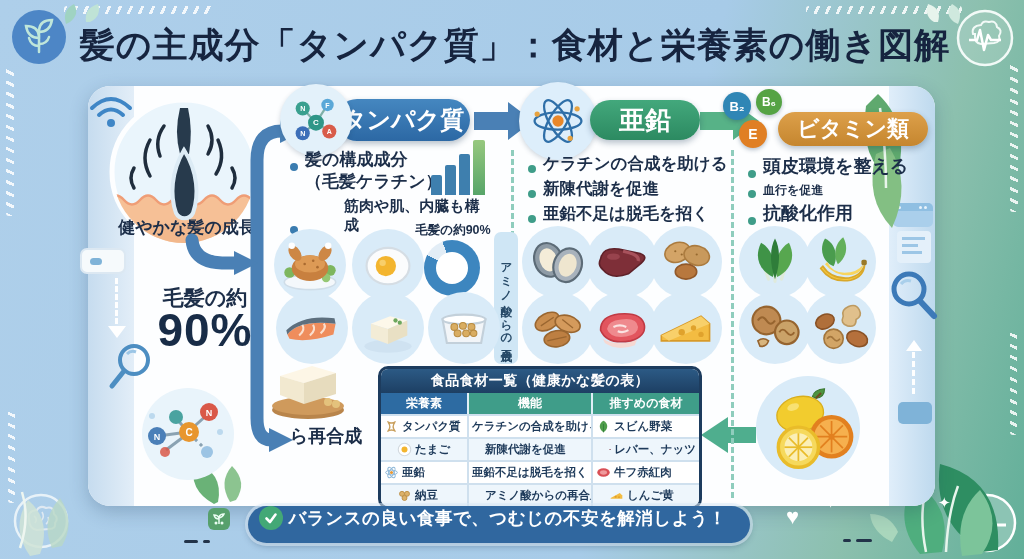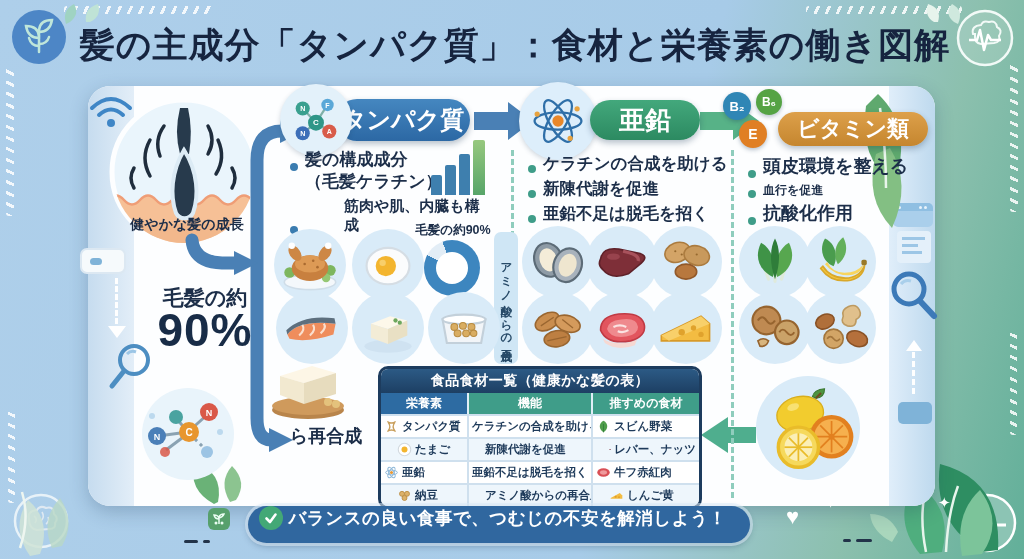--- a/index.html
+++ b/index.html
@@ -188,21 +188,21 @@
     </g>
     <g stroke="#1f2d3d" stroke-width="3.5" fill="none" stroke-linecap="round">
       <path d="M42,80 Q32,62 42,44"></path>
         <path d="M52,60 Q46,44 56,30"></path>
       <path d="M108,78 Q118,62 110,44"></path>
         <path d="M100,58 Q108,44 100,30"></path>
       <path d="M26,92 Q20,82 26,72"></path>
         <path d="M124,92 Q130,82 124,72"></path>
     </g>
   </svg>
-  <div class="abs" style="left:92px;top:216px;width:190px;text-align:center;font-size:14px;font-weight:800;color:#1c2e49;">健やかな髪の成長</div>
+  <div class="abs" style="left:92px;top:216px;width:190px;text-align:center;font-size:17px;font-weight:800;color:#1c2e49;">健やかな髪の成長</div>
 
   <svg class="abs" style="left:0;top:0;" width="1024" height="559">
     <g fill="none" stroke="#4a80b5" stroke-width="13" stroke-linecap="round">
       <path d="M282,131 Q257,131 257,160 L257,418 Q257,440 271,440"></path>
       <path d="M192,240 Q194,262 222,263 L236,263"></path>
     </g>
     <g fill="#4a80b5">
       <polygon points="280,119 304,131 280,143"></polygon>
       <polygon points="269,428 293,440 269,452"></polygon>
       <polygon points="234,251 258,263 234,275"></polygon>

